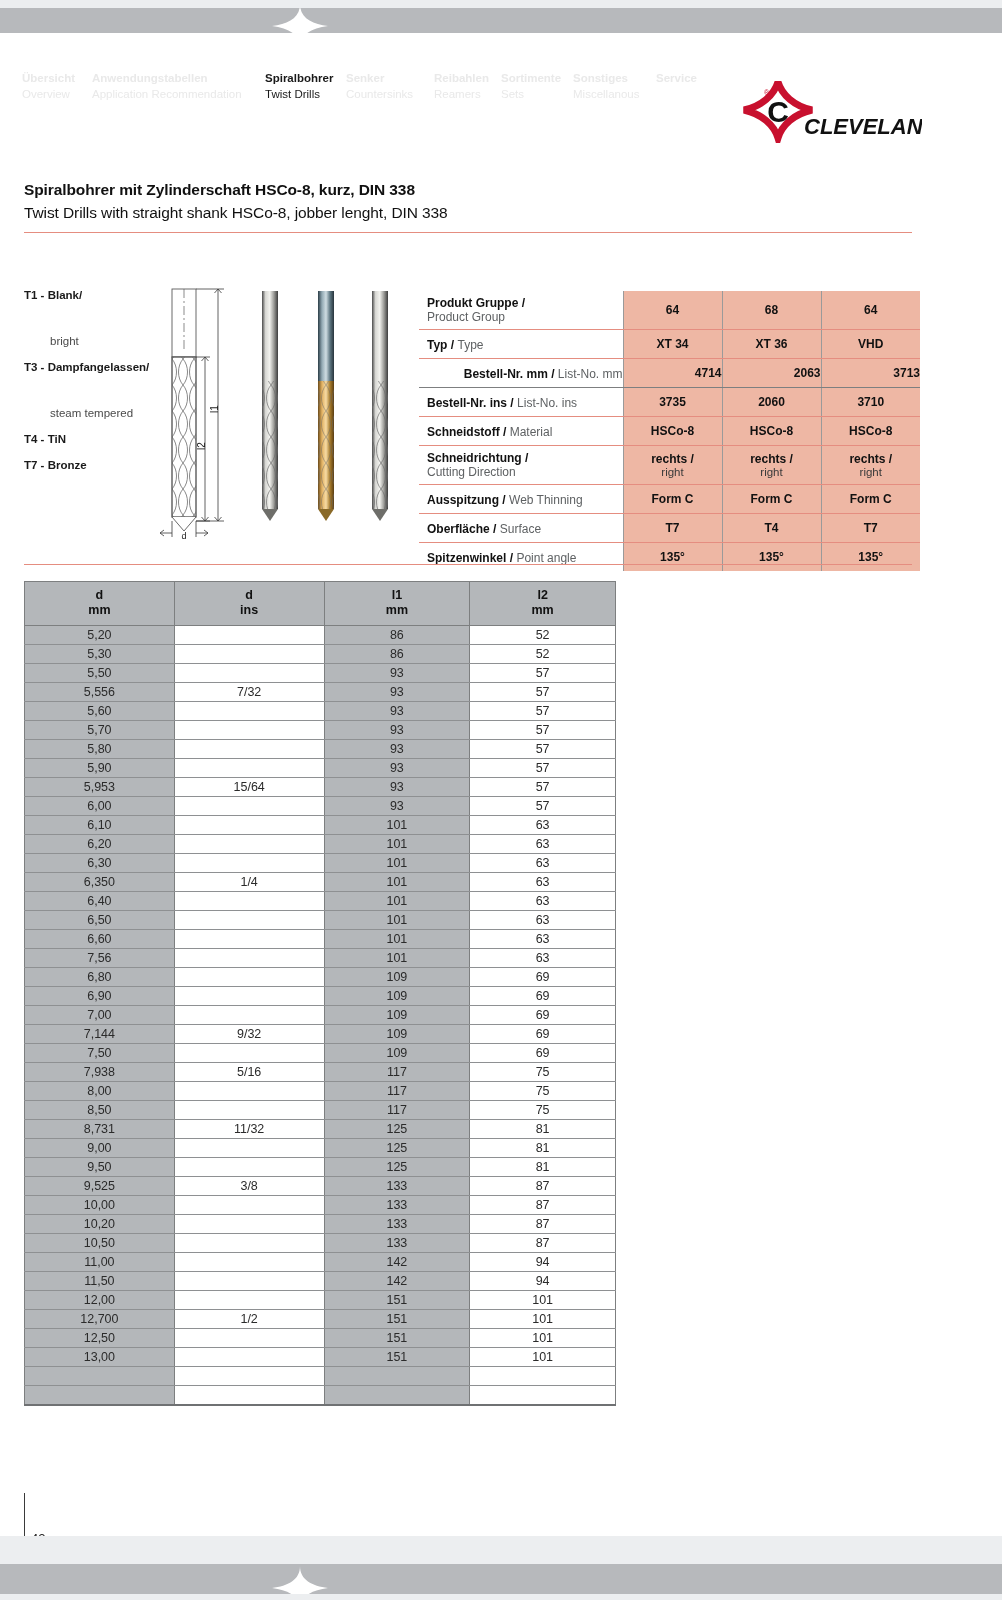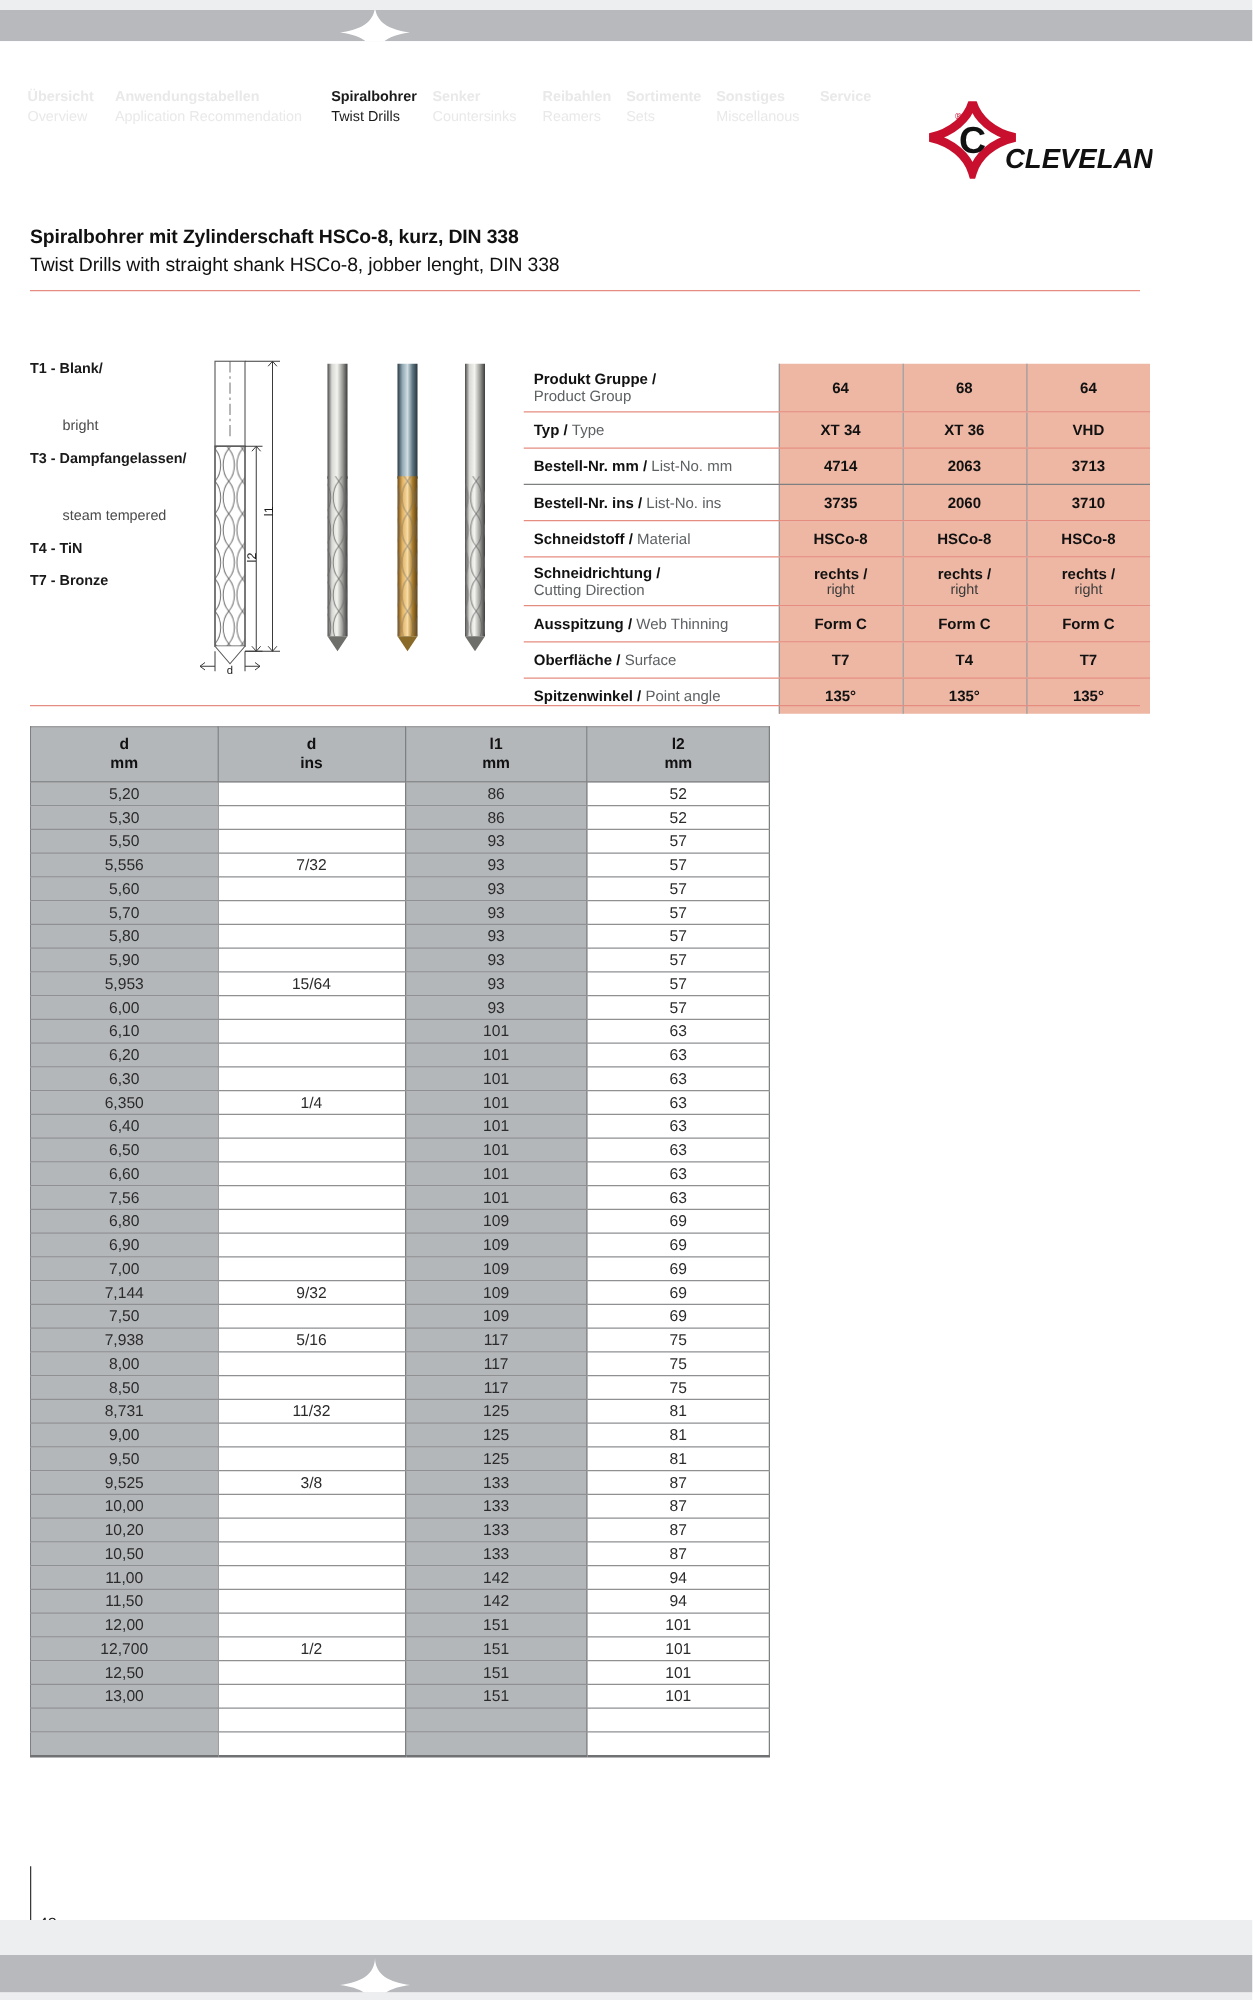--- a/index.html
+++ b/index.html
@@ -194,21 +194,21 @@
     color: #111;
     padding: 5px 0;
     border-left: 1px solid #9a9a9a;
   }
   .spec .val .sub {
     display: block;
     font-weight: normal;
     color: #3a3a3a;
     font-size: 11.5px;
   }
-  .spec tr.rowdark td { border-bottom-color: #7d7f80; }
+  .spec tr.rowdark td { border-bottom-color: #7d7f80; text-align: right; }
 
   
   .dt {
     position: absolute;
     left: 24px;
     top: 548px;
     width: 592px;
     border-collapse: collapse;
   }
   .dt th {

